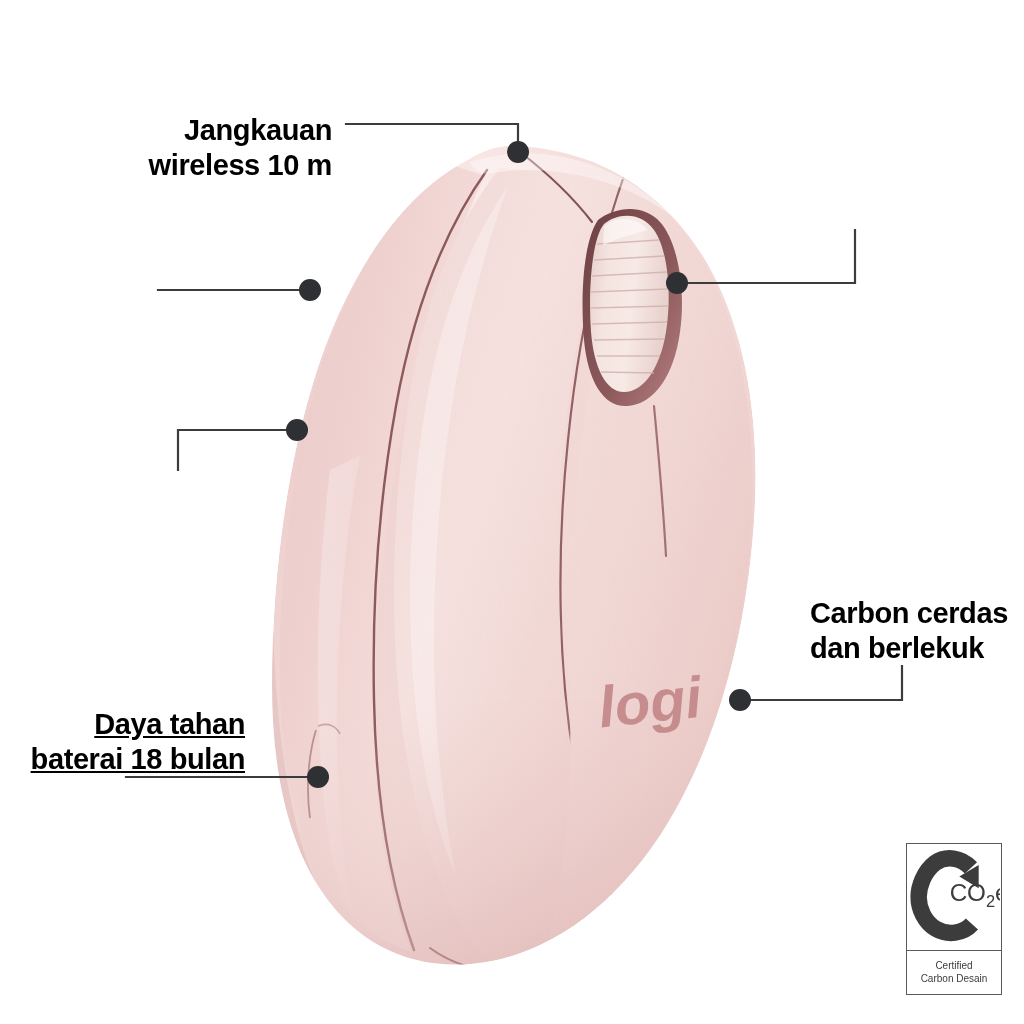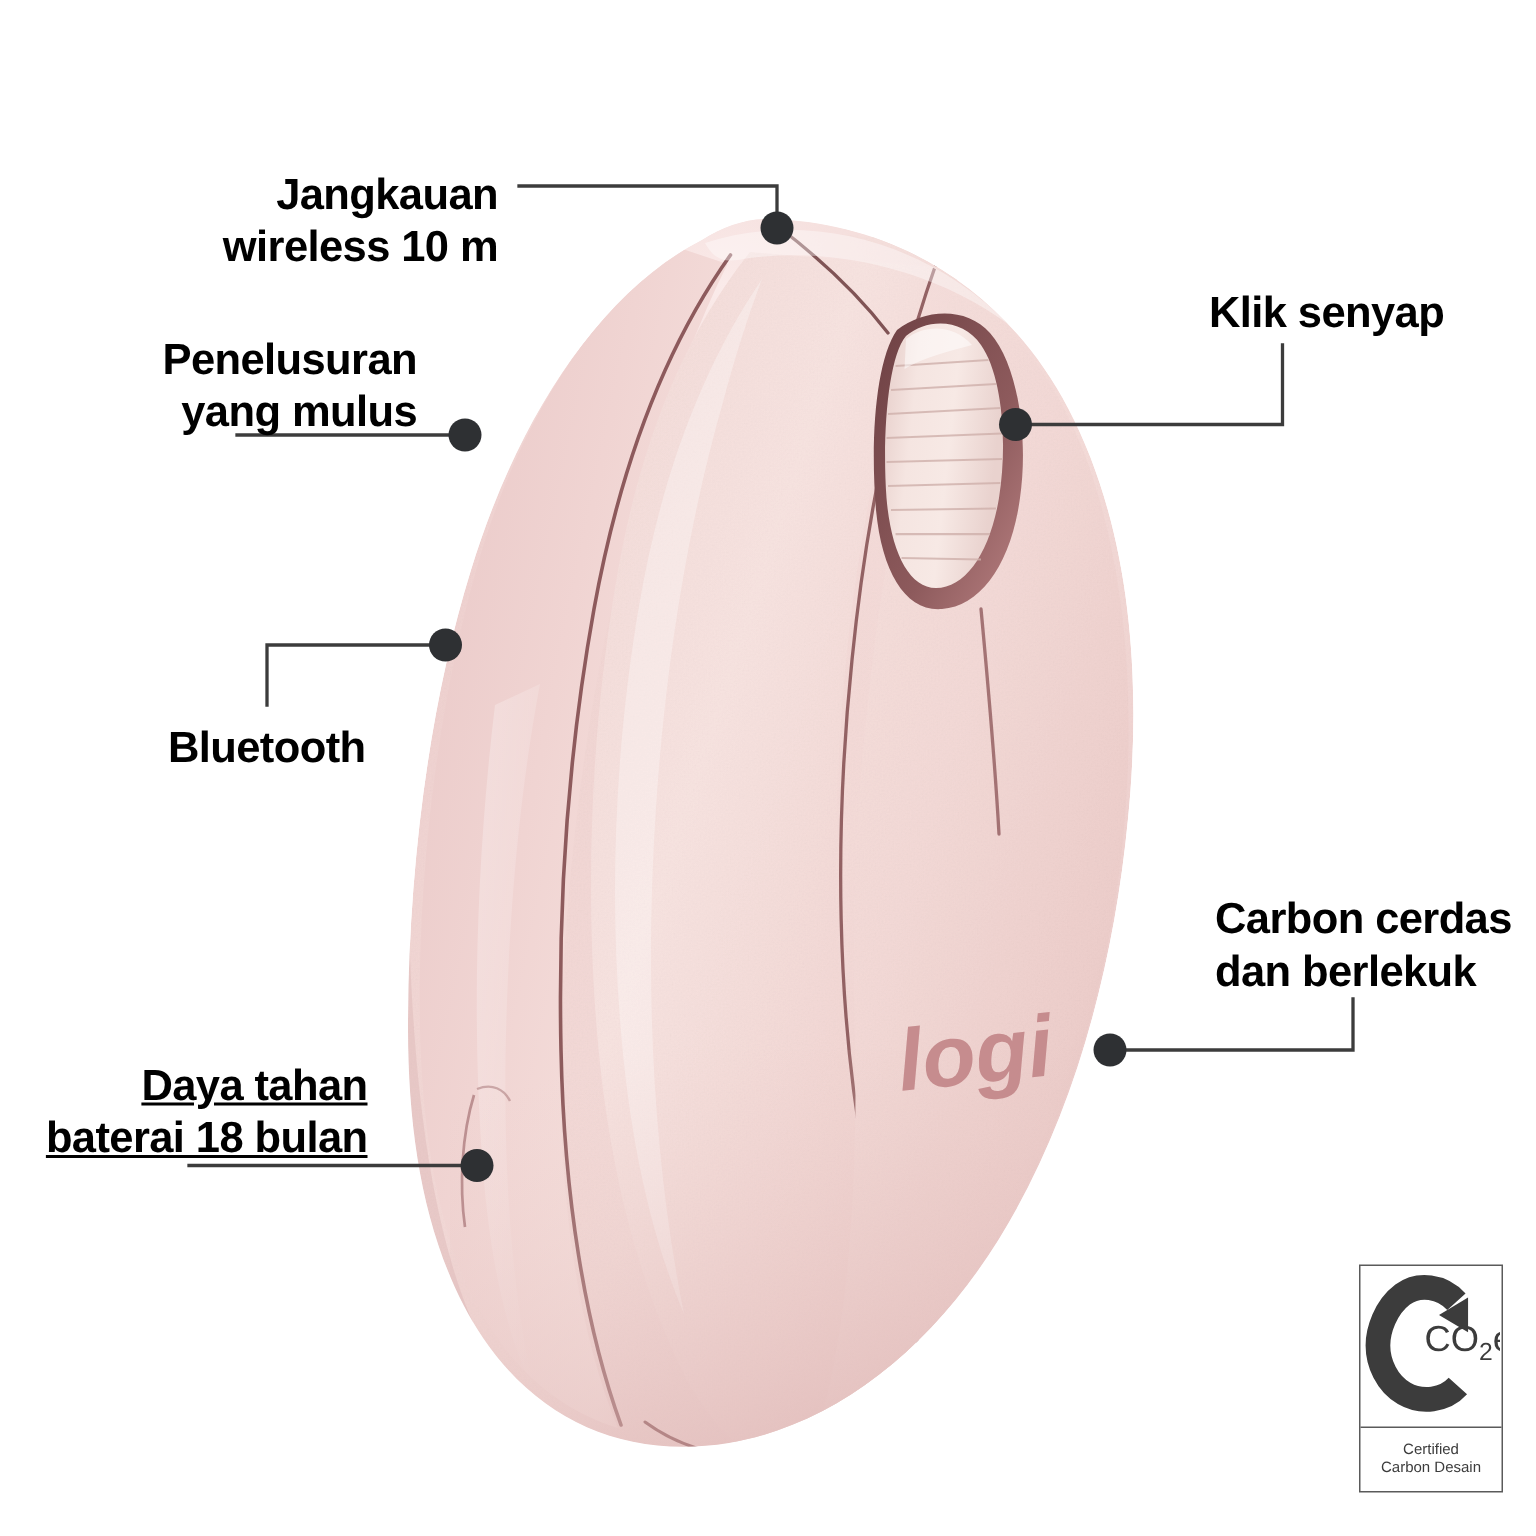--- a/index.html
+++ b/index.html
@@ -299,29 +299,25 @@
       <circle cx="297" cy="430" r="11"></circle>
       <circle cx="318" cy="777" r="11"></circle>
       <circle cx="677" cy="283" r="11"></circle>
       <circle cx="740" cy="700" r="11"></circle>
     </g>
   </svg>
 
   <div class="callout-label cl-right" style="right:692px; top:78px;">Jangkauan
 wireless 10 m</div>
 
-  <div class="callout-label cl-right" style="right:746px; top:188px;">Penelusuran
-yang mulus</div>
-
-  <div class="callout-label cl-left" style="left:112px; top:482px;">Bluetooth</div>
+
 
   <div class="callout-label cl-right" style="right:779px; top:672px;text-decoration:underline;">Daya tahan
 baterai 18 bulan</div>
 
-  <div class="callout-label cl-left" style="left:806px; top:192px;">Klik senyap</div>
 
   <div class="callout-label cl-left" style="left:810px; top:596px;">Carbon cerdas
 dan berlekuk</div>
 
   <div id="carbon-badge">
     <div class="badge-top">
       <svg viewBox="0 0 96 104" width="93" height="102">
 
         <path d="M 66 24
                  C 56 13, 40 11, 29 19

